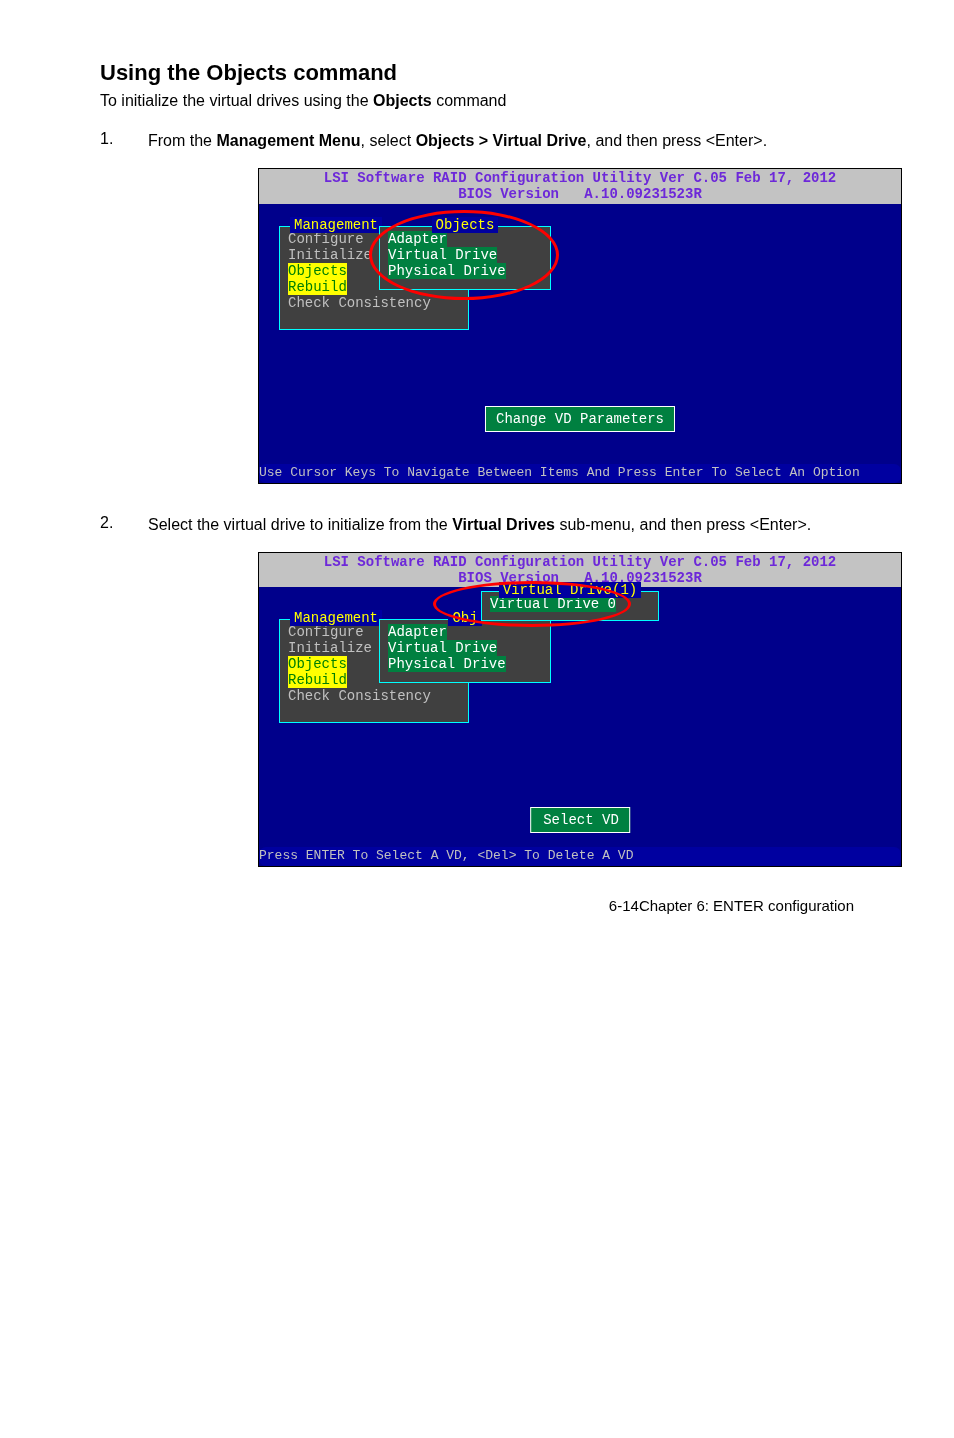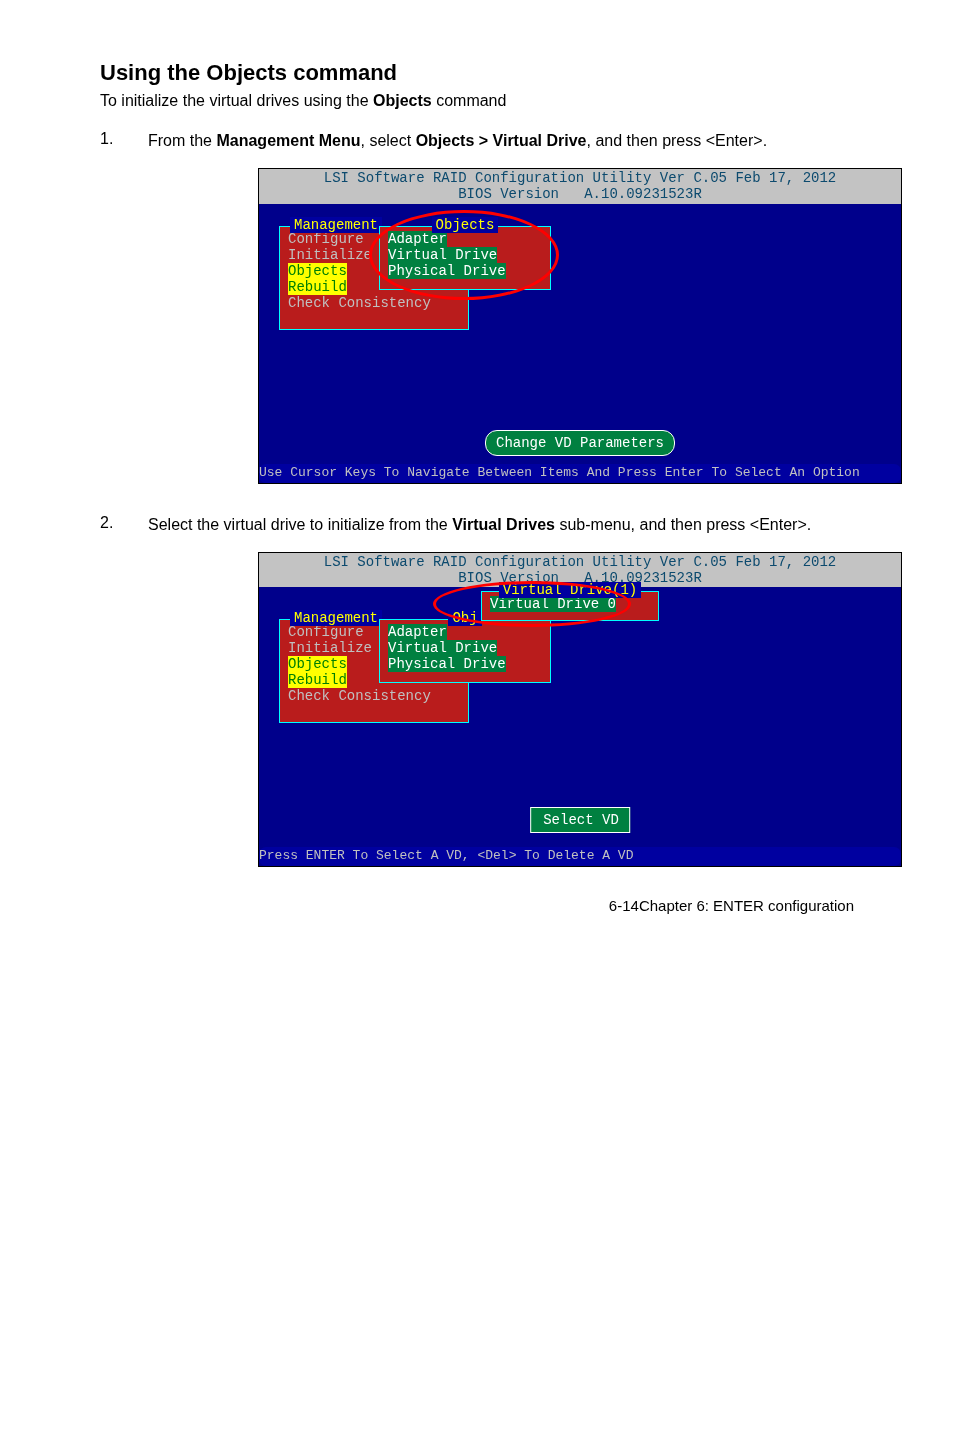--- a/index.html
+++ b/index.html
@@ -40,36 +40,36 @@
     width: 642px;
     margin: 0 auto 30px 158px;
     border: 1px solid #000;
     font-family: "Courier New", monospace;
     font-size: 14px;
     color: #fff;
     background: #00008b;
   }
   .bios-titlebar {
     background: #c3c3c3;
-    color: #0c4a6e;
+    color: #6d28d9;
     text-align: center;
     white-space: pre;
     padding: 1px 0;
     line-height: 1.15;
-    font-weight: normal;
+    font-weight: bold;
   }
   .bios-body {
     position: relative;
     height: 260px;
     background: #00008b;
   }
   .box {
     position: absolute;
     border: 1px solid #00ffff;
-    background: #b91c1c;
+    background: #404040;
     padding: 4px 8px;
   }
   .box-title-wrap {
     position: absolute;
     top: -10px;
     left: 0;
     right: 0;
     text-align: center;
   }
   .box-title {
@@ -153,21 +153,21 @@
 
       <div class="box" style="top:22px;left:120px;width:154px;height:54px;">
         <div class="box-title-wrap"><span class="box-title">Objects</span></div>
         <div class="menu-line"><span class="hl-green">Adapter</span></div>
         <div class="menu-line"><span class="hl-green">Virtual Drive</span></div>
         <div class="menu-line"><span class="hl-green">Physical Drive</span></div>
       </div>
 
       <div class="circle" style="top:6px;left:110px;width:184px;height:84px;"></div>
 
-      <div class="change-box" style="bottom:8px;border-radius:12px;">Change VD Parameters</div>
+      <div class="change-box" style="bottom:32px;">Change VD Parameters</div>
 
     </div>
     <div class="bios-footer">Use Cursor Keys To Navigate Between Items And Press Enter To Select An Option</div>
   </div>
 
   <div class="step-row">
     <div class="step-num">2.</div>
     <div class="step-text">
       <span>Select the virtual drive to initialize from the </span><b>Virtual Drives</b><span> sub-menu, and then press &lt;Enter&gt;.</span>
     </div>

